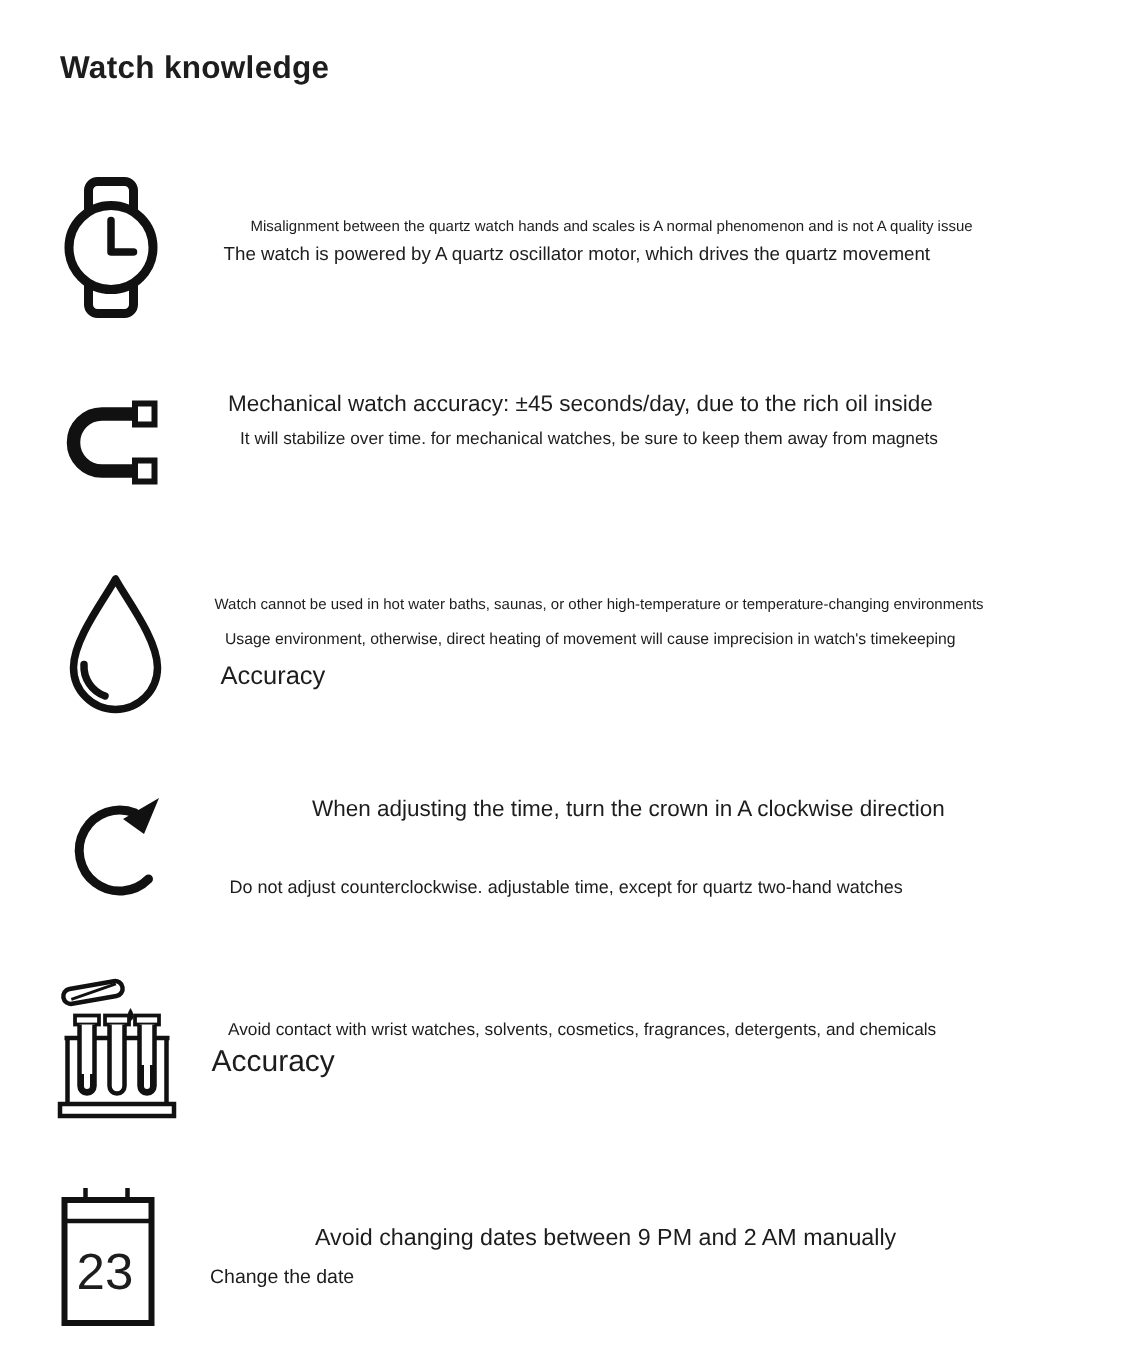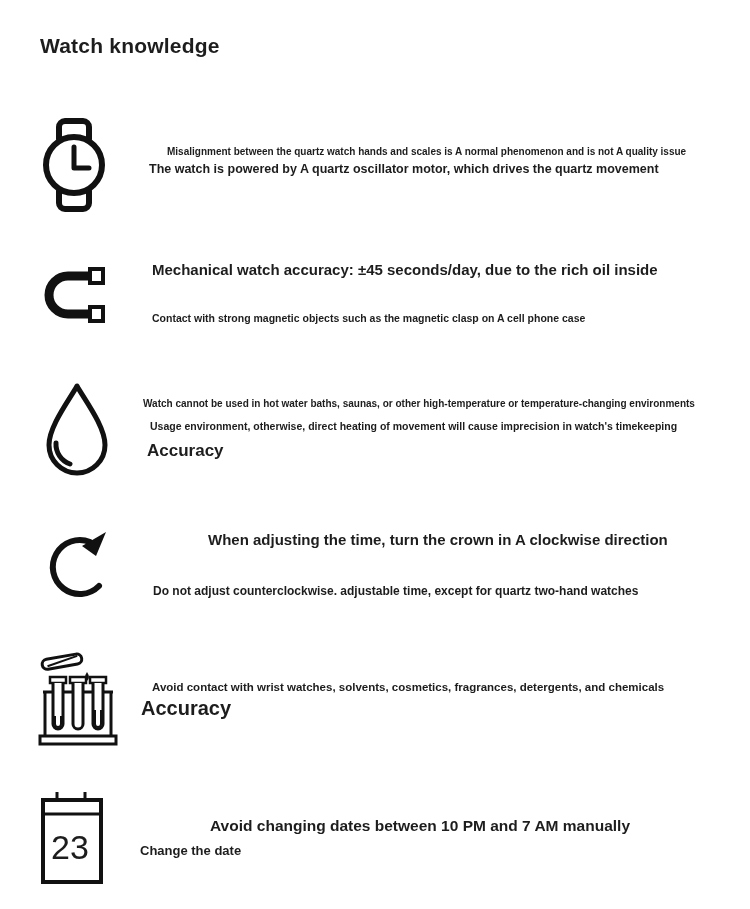--- a/index.html
+++ b/index.html
@@ -1,20 +1,20 @@
 <!DOCTYPE html>
 <html><head>
 <meta charset="utf-8">
 <style>
   html,body{margin:0;padding:0;background:#ffffff;}
   #canvas{
     position:relative;width:750px;height:896px;background:#ffffff;overflow:hidden;
     font-family:"Liberation Sans","DejaVu Sans",sans-serif;color:#1d1d1d;
   }
-  .ln{position:absolute;white-space:nowrap;font-weight:bold;color:#1d1d1d;line-height:1.15;}
+  .ln{position:absolute;white-space:nowrap;font-weight:normal;color:#1d1d1d;line-height:1.15;}
   .icon{position:absolute;}
   .icon svg{display:block;}
   #page-title{position:absolute;left:40px;top:34px;font-size:21px;font-weight:bold;letter-spacing:.2px;}
   
   #icon-watch{left:36px;top:117px;}
   #s1-l1{left:167px;top:146px;font-size:10px;}
   #s1-l2{left:149px;top:162px;font-size:12.5px;}
   
   #icon-magnet{left:34px;top:266px;}
   #s2-l1{left:152px;top:261px;font-size:15px;}
@@ -61,21 +61,21 @@
   <div class="ln" id="s1-l2">The watch is powered by A quartz oscillator motor, which drives the quartz movement</div>
 
   <div class="icon" id="icon-magnet">
     <svg width="72" height="58" viewBox="0 0 72 58">
       <path d="M60 10 H34 A19 19 0 0 0 34 48 H60" fill="none" stroke="#111" stroke-width="9"></path>
       <rect x="56" y="3" width="13" height="14" fill="#fff" stroke="#111" stroke-width="4"></rect>
       <rect x="56" y="41" width="13" height="14" fill="#fff" stroke="#111" stroke-width="4"></rect>
     </svg>
   </div>
   <div class="ln" id="s2-l1">Mechanical watch accuracy: ±45 seconds/day, due to the rich oil inside</div>
-  <div class="ln" id="s2-l3">Contact with strong magnetic objects such as the magnetic clasp on A cell phone case</div>
+  <div class="ln" id="s2-l2">It will stabilize over time. for mechanical watches, be sure to keep them away from magnets</div>
 
   <div class="icon" id="icon-drop">
     <svg width="70" height="96" viewBox="0 0 70 96">
       <path d="M35 5 C28 18 7 45 7 64 A28 28 0 0 0 63 64 C63 45 42 18 35 5 Z" fill="none" stroke="#111" stroke-width="5" stroke-linejoin="round"></path>
       <path d="M14 62 A21 21 0 0 0 28 83" fill="none" stroke="#111" stroke-width="5" stroke-linecap="round"></path>
     </svg>
   </div>
   <div class="ln" id="s3-l1">Watch cannot be used in hot water baths, saunas, or other high-temperature or temperature-changing environments</div>
   <div class="ln" id="s3-l2">Usage environment, otherwise, direct heating of movement will cause imprecision in watch's timekeeping</div>
   <div class="ln" id="s3-h">Accuracy</div>
@@ -115,18 +115,18 @@
 
   <div class="icon" id="icon-calendar">
     <svg width="64" height="94" viewBox="0 0 64 94">
       <line x1="17" y1="1" x2="17" y2="15" stroke="#111" stroke-width="3"></line>
       <line x1="45" y1="1" x2="45" y2="15" stroke="#111" stroke-width="3"></line>
       <rect x="3" y="9" width="58" height="82" fill="#fff" stroke="#111" stroke-width="4"></rect>
       <line x1="3" y1="23" x2="61" y2="23" stroke="#111" stroke-width="3"></line>
       <text id="cal-num" x="30" y="68" text-anchor="middle" font-size="34" fill="#1d1d1d">23</text>
     </svg>
   </div>
-  <div class="ln" id="s6-l1">Avoid changing dates between 10 PM and 7 AM manually</div>
+  <div class="ln" id="s6-l1">Avoid changing dates between 9 PM and 2 AM manually</div>
   <div class="ln" id="s6-h">Change the date</div>
 
   <div id="teal-bar"></div>
 
 </div>
 
 </body></html>

